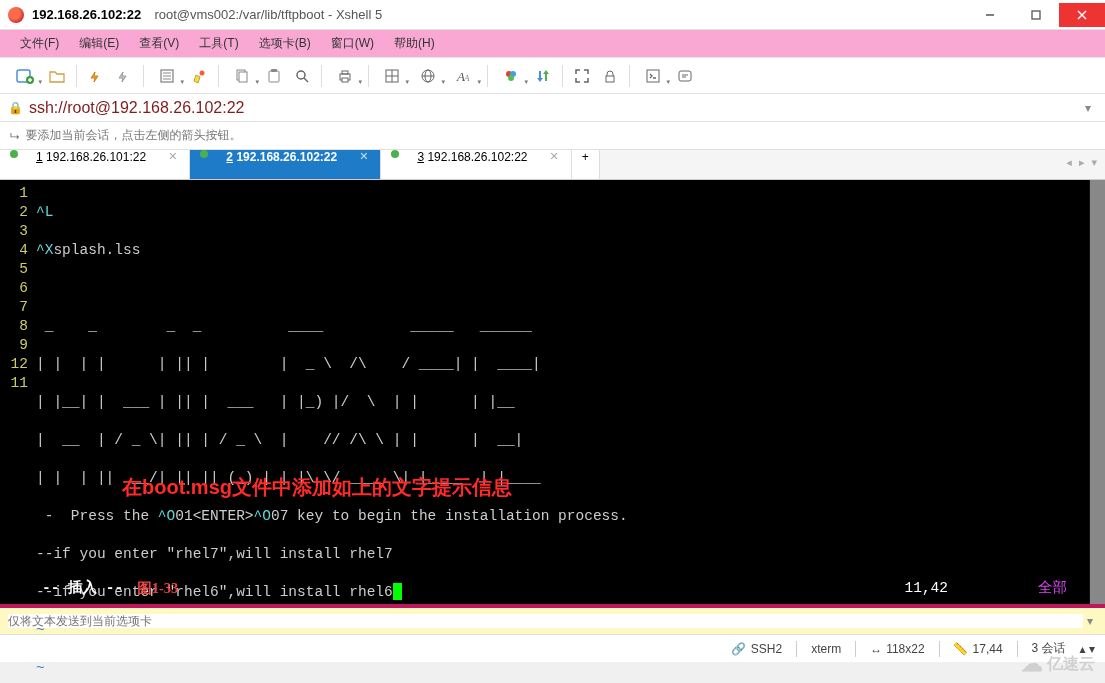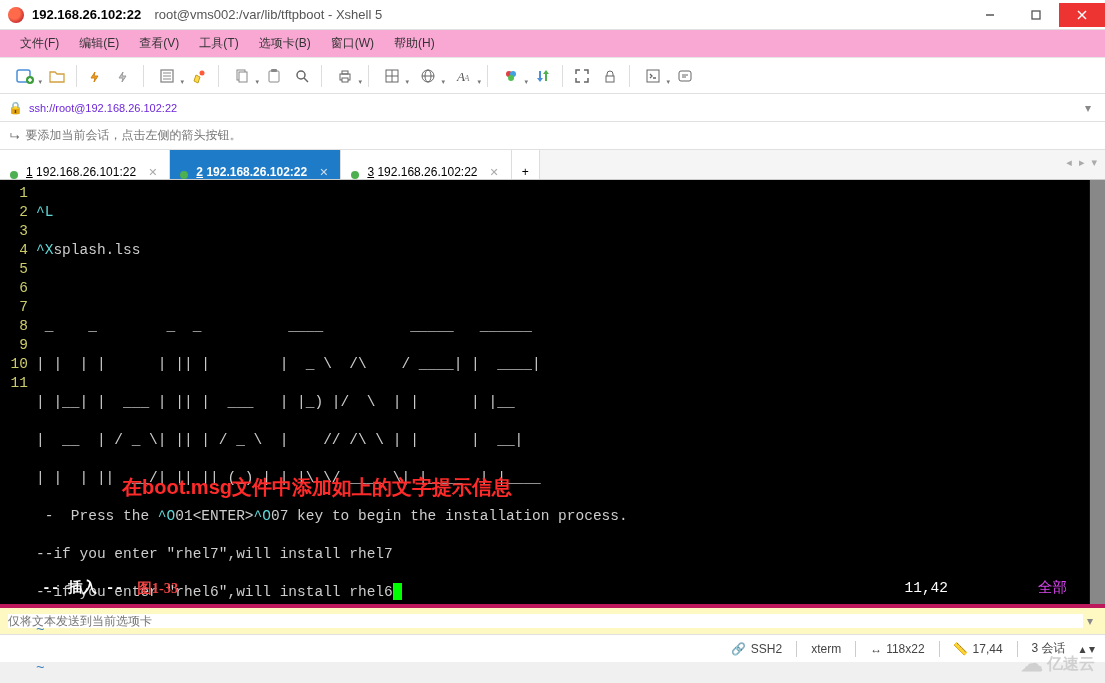--- a/index.html
+++ b/index.html
@@ -21,29 +21,29 @@
 
 .toolbar { height: 36px; background: #fff; display: flex; align-items: center; padding: 0 8px; gap: 2px; border-bottom: 1px solid #e0e0e0; }
 .tbtn { width: 26px; height: 28px; display: flex; align-items: center; justify-content: center; color: #555; position: relative; }
 .tbtn.wide { width: 34px; }
 .tbtn .dd { position: absolute; right: 0; bottom: 4px; font-size: 7px; color: #777; }
 .tsep { width: 1px; height: 22px; background: #ddd; margin: 0 4px; }
 
 
 .addrbar { height: 28px; background: #fff; display: flex; align-items: center; padding: 0 8px; border-bottom: 1px solid #e0e0e0; }
 .addrbar .lock { color: #888; margin-right: 6px; }
-.addrbar input { flex: 1; border: none; outline: none; font-size: 11px; color: #6d28d9; background: transparent; }
+.addrbar input { flex: 1; border: none; outline: none; font-size: 16px; color: #7f1d1d; background: transparent; }
 .addrbar .dd2 { color: #888; padding: 0 6px; }
 
 
 .hintbar { height: 28px; background: #fff; display: flex; align-items: center; padding: 0 10px; color: #777; border-bottom: 1px solid #e0e0e0; gap: 6px; }
 
 
 .tabbar { height: 30px; background: #f5f5f5; display: flex; align-items: stretch; border-bottom: 1px solid #ccc; position: relative; }
-.tab { display: flex; align-items: flex-end; padding: 0 12px 0 10px; gap: 8px; border-right: 1px solid #ddd; background: #fff; cursor: default; }
+.tab { display: flex; align-items: flex-start; padding: 0 12px 0 10px; gap: 18px; border-right: 1px solid #ddd; background: #fff; cursor: default; }
 .tab.active { background: #1e7bc8; color: #fff; }
 .tab .dot { width: 8px; height: 8px; border-radius: 50%; background: #4caf50; }
 .tab .num { text-decoration: underline; }
 .tab.active .dot { background: #4caf50; }
 .tab .x { color: #aaa; font-size: 11px; margin-left: 4px; }
 .tab.active .x { color: #cde; }
 .tab.add { width: 28px; justify-content: center; padding: 0; }
 .tabbar .nav { position: absolute; right: 6px; top: 6px; color: #aaa; font-size: 11px; letter-spacing: 2px; }
 
 
@@ -291,21 +291,21 @@
   <div class="gutter">
     <div>1</div>
       <div>2</div>
       <div>3</div>
       <div>4</div>
       <div>5</div>
       <div>6</div>
       <div>7</div>
       <div>8</div>
       <div>9</div>
-      <div>10</div>
+      <div>12</div>
       <div>11</div>
   </div>
   <div class="code">
 <div><span class="cyan">^L</span></div>
 <div><span class="cyan">^X</span><span>splash.lss</span></div>
 <div> </div>
 <div> _    _        _  _          ____          _____   ______</div>
 <div>| |  | |      | || |        |  _ \  /\    / ____| |  ____|</div>
 <div>| |__| |  ___ | || |  ___   | |_) |/  \  | |      | |__</div>
 <div>|  __  | / _ \| || | / _ \  |    // /\ \ | |      |  __|</div>

